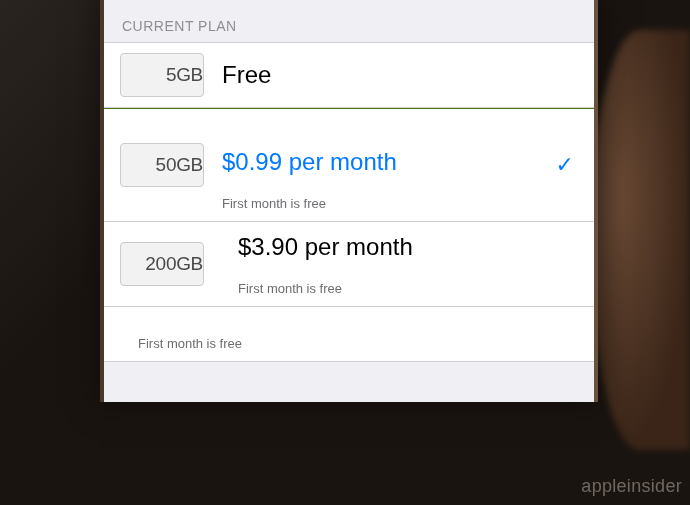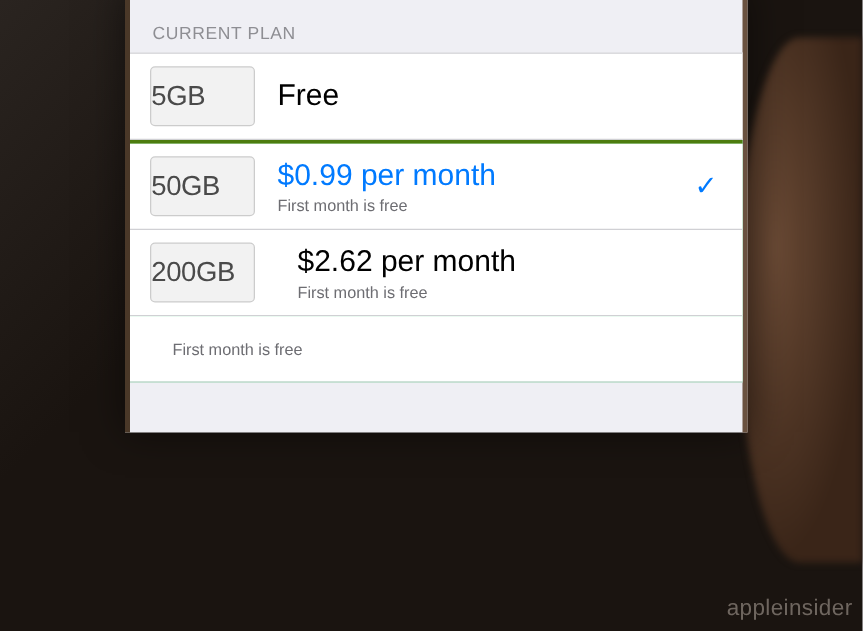--- a/index.html
+++ b/index.html
@@ -39,63 +39,64 @@
       align-items: center;
       padding: 10px 16px;
       min-height: 52px;
       box-sizing: border-box;
     }
     .row + .row {
       border-top: none;
       gap: 16px;
     }
     .group {
-      border-top: 3px solid #4d7c0f;
+      border-top: 1px solid #4d7c0f;
       border-bottom: 1px solid #d0d0d4;
-      background: #86efac;
+      background: #22c55e;
     }
     .group .row {
       border-top: none;
       border-bottom: 1px solid #d0d0d4;
     }
     .group .row:last-child {
       border-bottom: none;
     }
     .storage-badge {
       background: #f2f2f2;
       border: 1px solid #ccc;
       border-radius: 4px;
       padding: 10px 0;
       width: 82px;
-      text-align: left;
-      font-size: 22px;
+      text-align: right;
+      font-size: 19px;
       color: #4a4a4a;
       font-weight: 400;
       flex-shrink: 0;
       letter-spacing: -0.3px;
     }
     .row-content {
       flex: 1;
       padding-left: 18px;
       display: flex;
       flex-direction: column;
       justify-content: center;
     }
     .row-label {
       font-size: 24px;
       color: #000;
       line-height: 1.25;
     }
     .row-label.selected {
       color: #007aff;
+      margin-top: 28px;
     }
     .row-sub {
       font-size: 13px;
       color: #6d6d72;
-      margin-top: 1px;
+      margin-top: 19px;
     }
     .check {
       color: #007aff;
       font-size: 22px;
       padding-left: 10px;
       padding-right: 4px;
       flex-shrink: 0;
     }
     .watermark {
       position: absolute;
@@ -150,21 +151,21 @@
       <div class="row-content">
         <div class="row-label selected">$0.99 per month</div>
         <div class="row-sub">First month is free</div>
       </div>
       <div class="check">✓</div>
     </div>
 
     <div class="row">
       <div class="storage-badge">200GB</div>
       <div class="row-content">
-        <div class="row-label">$2.62 per month</div>
+        <div class="row-label">$3.90 per month</div>
         <div class="row-sub">First month is free</div>
       </div>
     </div>
 
     <div class="row">
       <div class="row-content">
         <div class="row-sub">First month is free</div>
       </div>
     </div>
 

